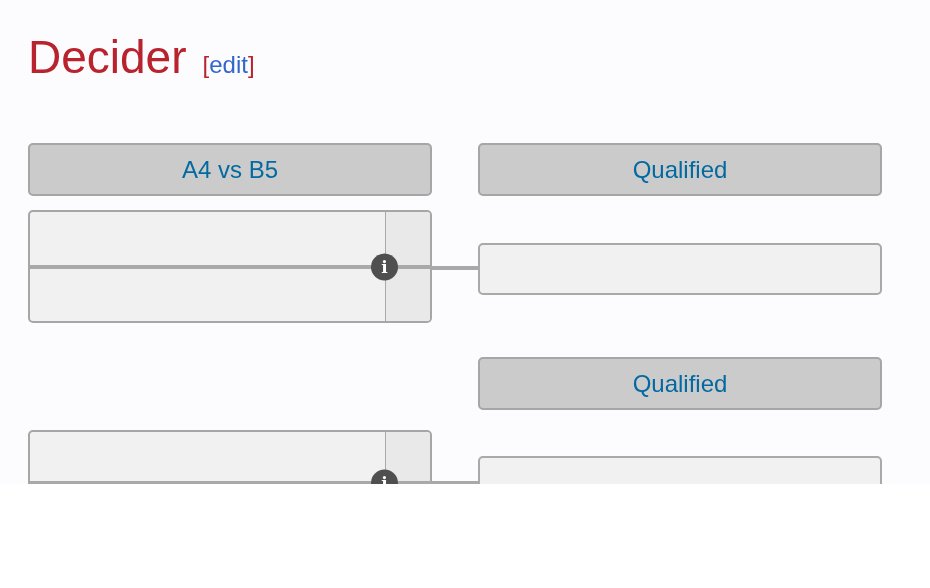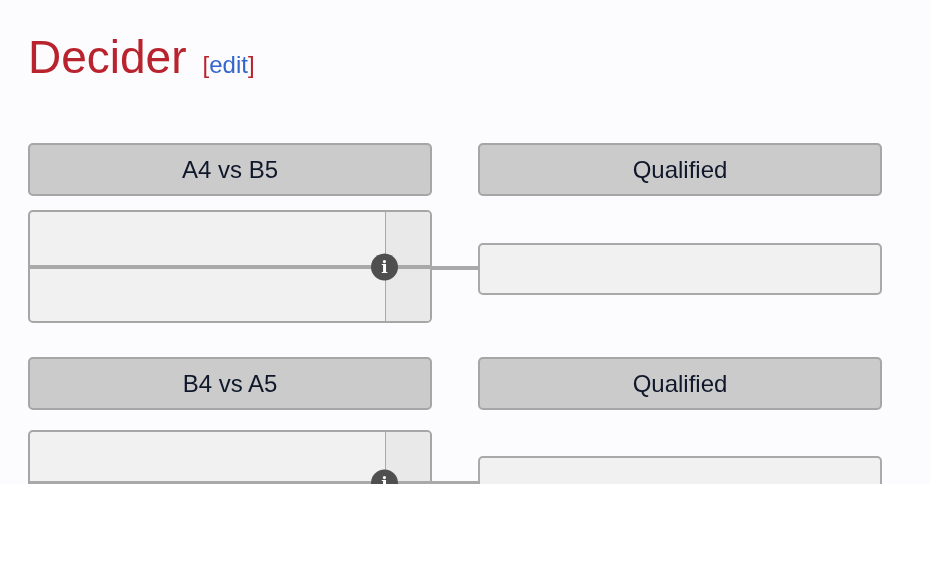--- a/index.html
+++ b/index.html
@@ -40,21 +40,21 @@
     width: 404px;
     height: 53px;
     box-sizing: border-box;
     background: #cbcbcb;
     border: 2px solid #a6a6a6;
     border-radius: 5px;
     display: flex;
     align-items: center;
     justify-content: center;
     font-size: 24px;
-    color: #0f172a;
+    color: #0369a1;
   }
   .matchbox {
     position: absolute;
     left: 28px;
     width: 404px;
     box-sizing: border-box;
     background: #f1f1f1;
     border: 2px solid #a6a6a6;
     border-radius: 5px;
   }
@@ -176,21 +176,20 @@
     <div class="team-row bottom"></div>
     <div class="score-cell bottom"></div>
     <div class="midline"></div>
     <div class="info-btn">i</div>
   </div>
 
   <div class="connector" id="s1-connector"></div>
 
   <div class="resultbox" id="s1-result"></div>
 
-  <div class="hdr" id="s2-header-left">B4 vs A5</div>
   <div class="hdr" id="s2-header-right">Qualified</div>
 
   <div class="matchbox" id="s2-match">
     <div class="score-col"></div>
     <div class="team-row top"></div>
     <div class="score-cell top"></div>
     <div class="team-row bottom"></div>
     <div class="score-cell bottom"></div>
     <div class="midline"></div>
     <div class="info-btn">i</div>

